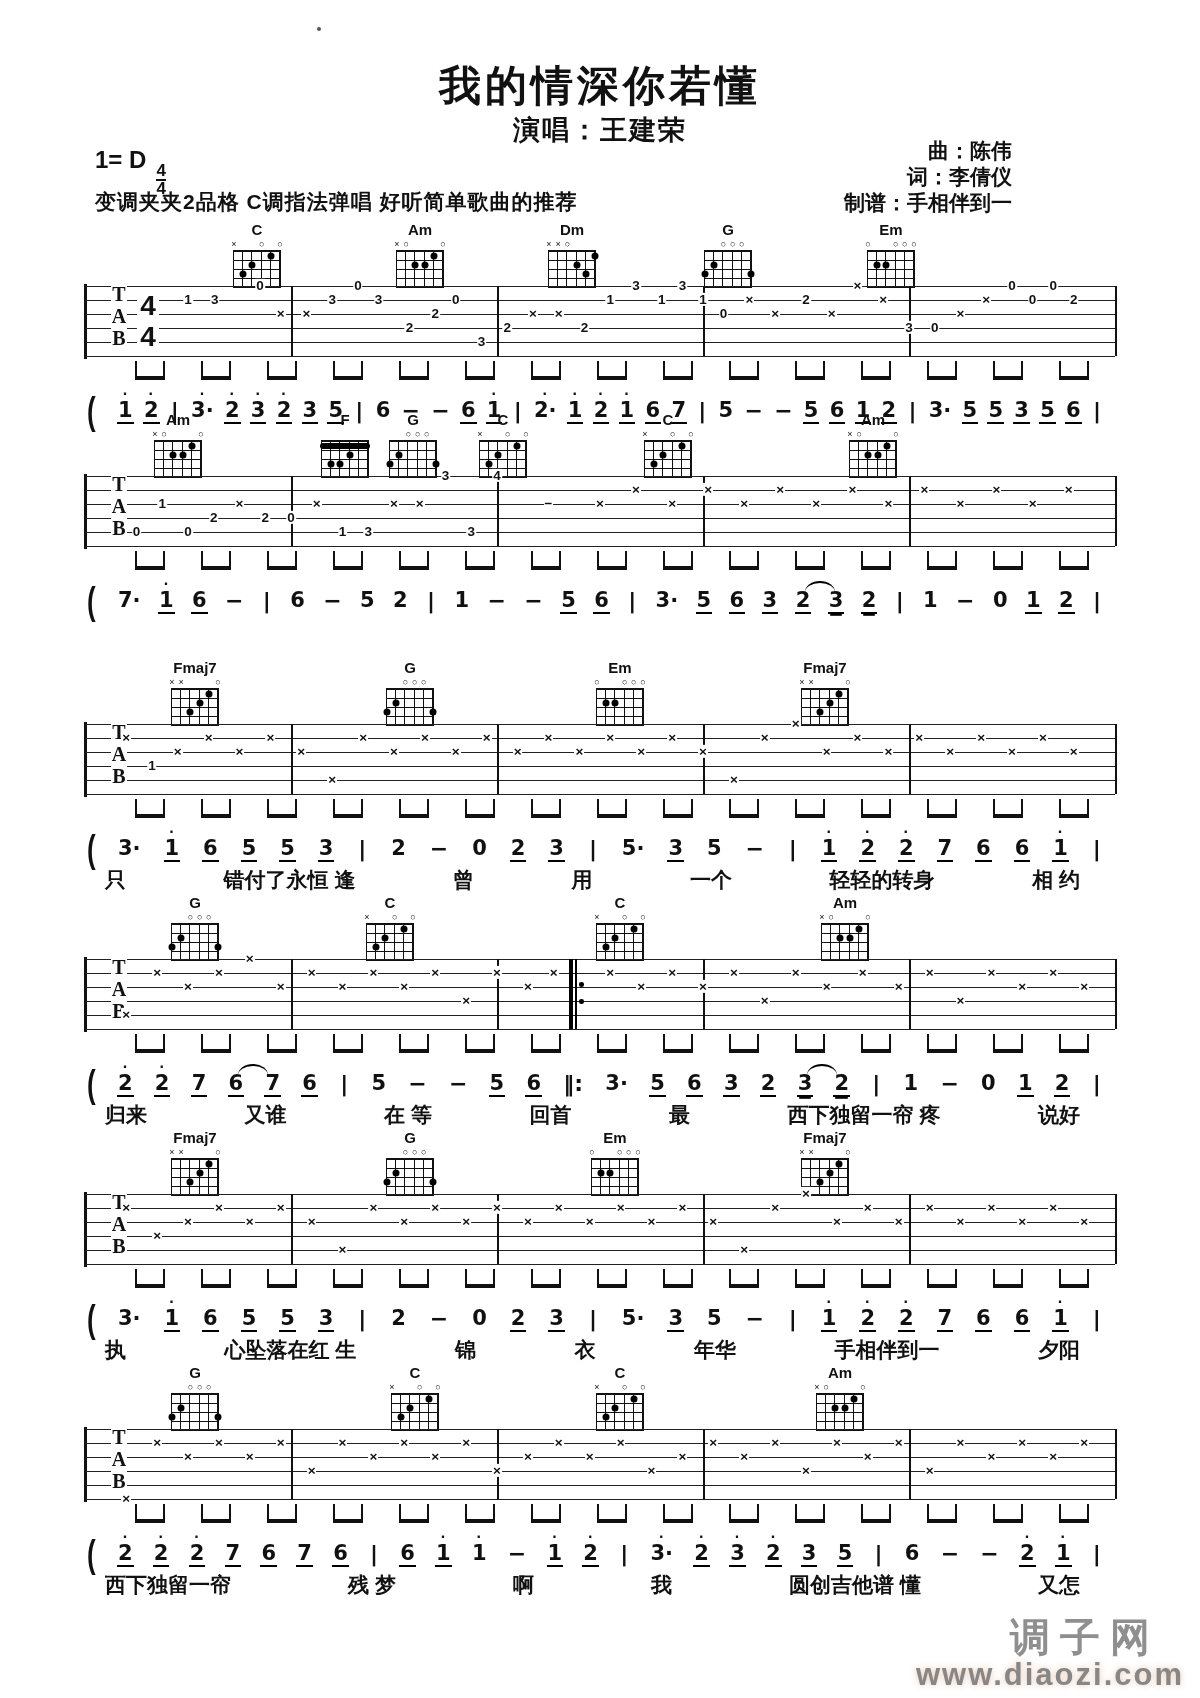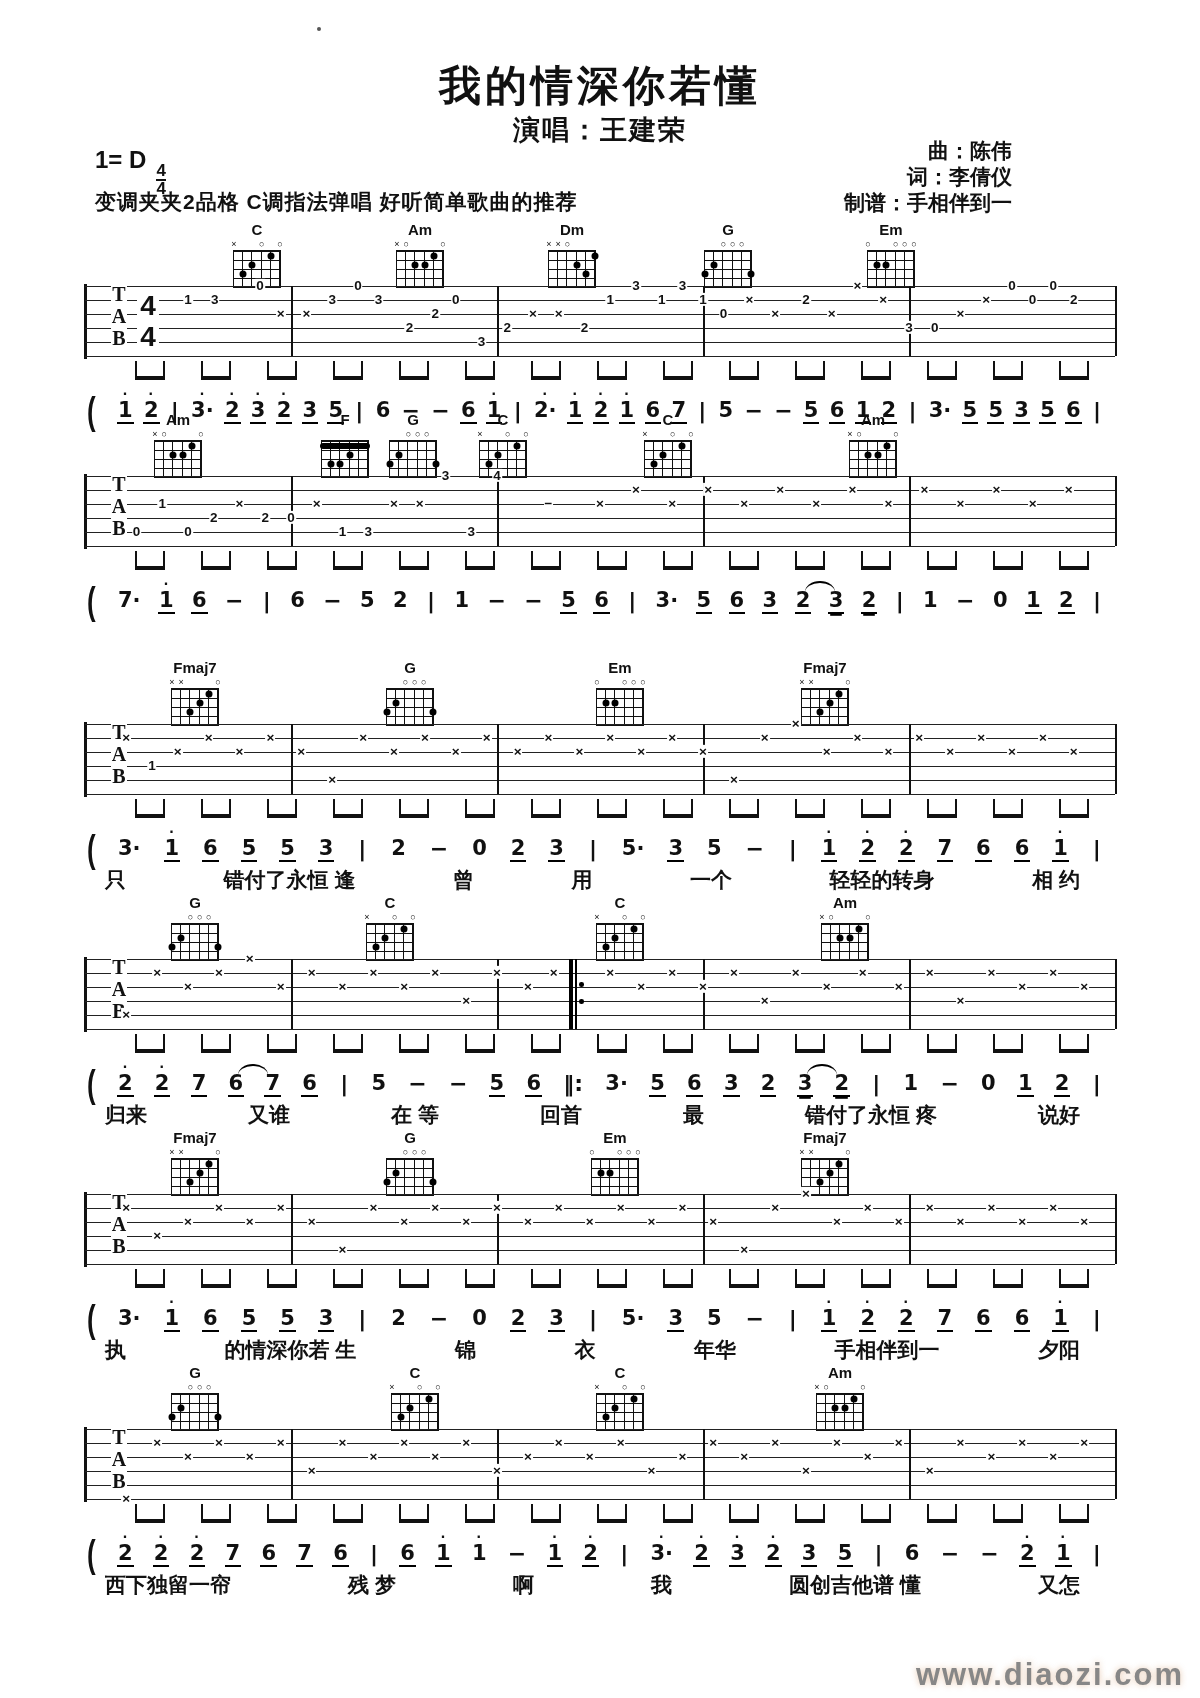--- a/index.html
+++ b/index.html
@@ -1051,21 +1051,21 @@
           </div>
           <div class="tok">
             <div class="d">&nbsp;</div>
             <span class="n u">2</span>
           </div>
           <div class="tok bar">
             <div class="d">&nbsp;</div>
             <span class="n">|</span>
           </div>
         </div>
-        <div class="ly" style="left: 20px; width: 975px;"><span>归来</span><span>又谁</span><span>在 等</span><span>回首</span><span>最</span><span>错付了永恒 疼</span><span>说好</span></div>
+        <div class="ly" style="left: 20px; width: 975px;"><span>归来</span><span>又谁</span><span>在 等</span><span>回首</span><span>最</span><span>西下独留一帘 疼</span><span>说好</span></div>
       </div>
       <div class="sys" style="top: 1130px;">
         <div class="chord" style="left: 84px;">
           <div class="cname">Fmaj7</div>
           <div class="cgrid">
             <span class="cmark" style="left: -5px;">×</span>
             <span class="cmark" style="left: 4.2px;">×</span>
             <span class="cmark" style="left: 41px;">○</span>
             <div class="cdot" style="left: 18.4px; top: 22.5px;"></div>
             <div class="cdot" style="left: 27.6px; top: 13.5px;"></div>
@@ -1271,21 +1271,21 @@
           </div>
           <div class="tok">
             <div class="d">·</div>
             <span class="n u">1</span>
           </div>
           <div class="tok bar">
             <div class="d">&nbsp;</div>
             <span class="n">|</span>
           </div>
         </div>
-        <div class="ly" style="left: 20px; width: 975px;"><span>执</span><span>的情深你若 生</span><span>锦</span><span>衣</span><span>年华</span><span>手相伴到一</span><span>夕阳</span></div>
+        <div class="ly" style="left: 20px; width: 975px;"><span>执</span><span>心坠落在红 生</span><span>锦</span><span>衣</span><span>年华</span><span>手相伴到一</span><span>夕阳</span></div>
       </div>
       <div class="sys" style="top: 1365px;">
         <div class="chord" style="left: 84px;">
           <div class="cname">G</div>
           <div class="cgrid">
             <span class="cmark" style="left: 13.4px;">○</span>
             <span class="cmark" style="left: 22.6px;">○</span>
             <span class="cmark" style="left: 31.8px;">○</span>
             <div class="cdot" style="left: 0px; top: 22.5px;"></div>
             <div class="cdot" style="left: 9.2px; top: 13.5px;"></div>
@@ -1504,15 +1504,16 @@
           <div class="tok bar">
             <div class="d">&nbsp;</div>
             <span class="n">|</span>
           </div>
         </div>
         <div class="ly" style="left: 20px; width: 975px;"><span>西下独留一帘</span><span>残 梦</span><span>啊</span><span>我</span><span>圆创吉他谱 懂</span><span>又怎</span></div>
       </div>
     </div>
 
   <div class="wm">
+    <div class="wmn">调子网</div>
     <div class="wmu">www.diaozi.com</div>
   </div>
 </div>
 
 </body></html>

